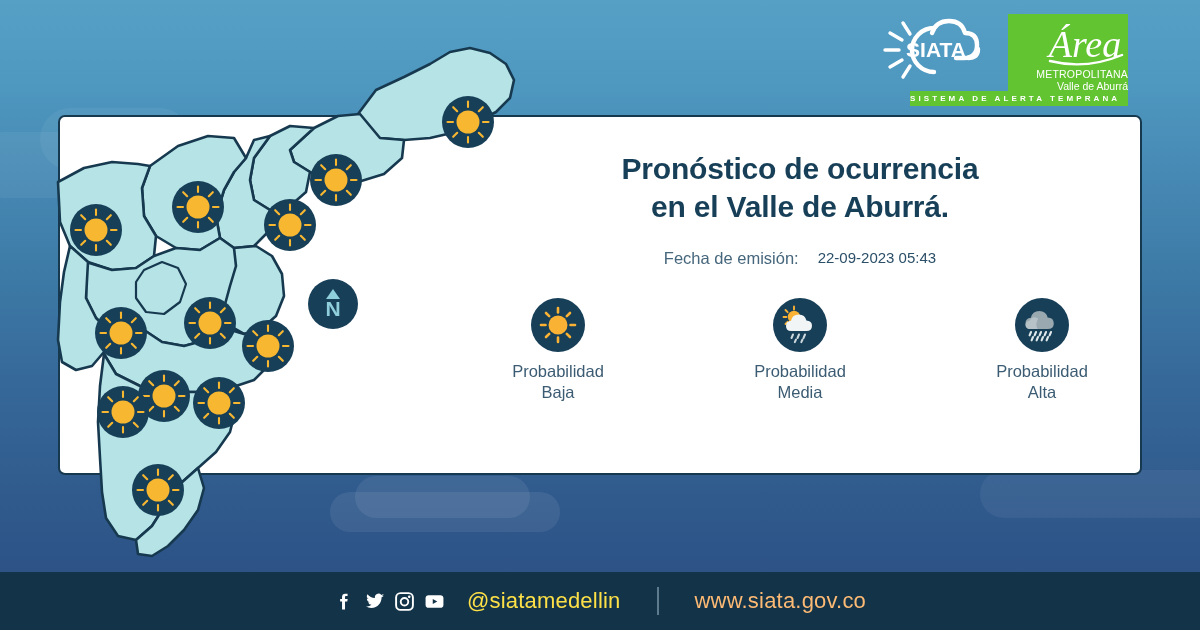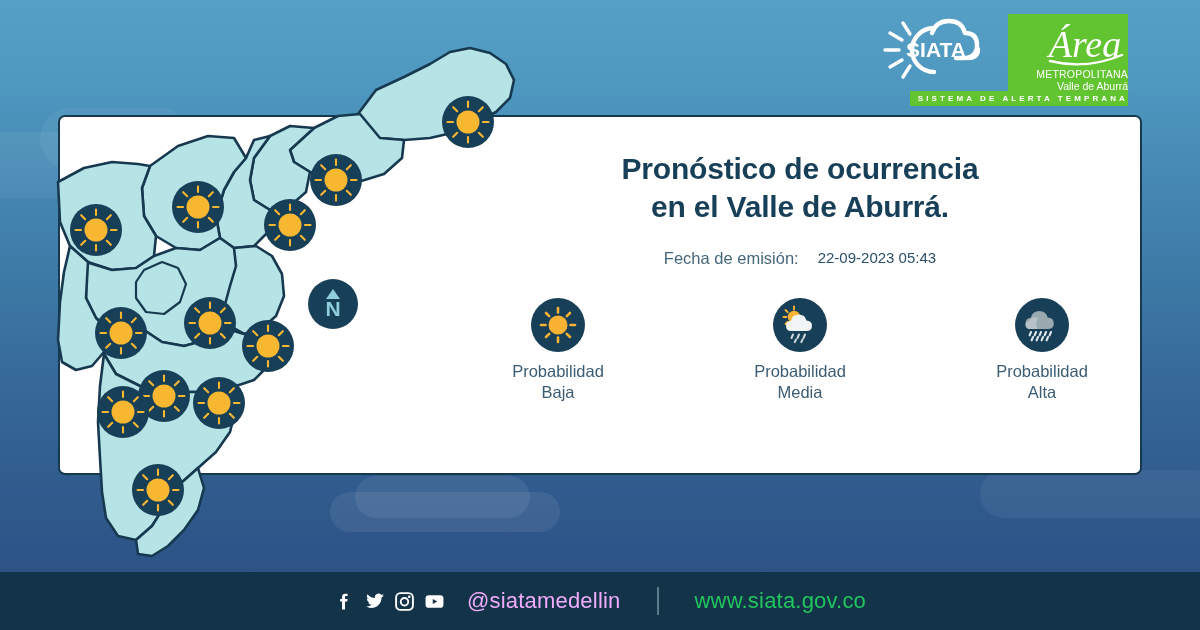--- a/index.html
+++ b/index.html
@@ -49,21 +49,21 @@
   #ama-script { width:86px; height:52px; }
   .ama-l1 {
     color:#fff; font-size:10.5px; font-weight:normal;
     letter-spacing:.2px; line-height:11px;
   }
   .ama-l2 { color:#fff; font-size:10.5px; line-height:12px; }
   #tagline {
     position:absolute; top:91px; right:72px;
     width:218px; height:15px; background:#63c432;
     color:#fff; font-size:8px; font-weight:bold;
-    letter-spacing:3.1px; text-align:right; line-height:15px;
+    letter-spacing:3.1px; text-align:left; line-height:15px;
     z-index:6;
   }
 
   
   #card {
     position:absolute; left:58px; top:115px;
     width:1084px; height:360px;
     background:#fff;
     border:2.5px solid #17394f;
     border-radius:7px;
@@ -115,23 +115,23 @@
 
   
   #footer {
     position:absolute; left:0; bottom:0;
     width:1200px; height:58px;
     background:#133348; z-index:7;
     display:flex; align-items:center; justify-content:center; gap:22px;
   }
   #socials { display:flex; align-items:center; gap:9px; }
   .soc { width:21px; height:21px; }
-  #handle { color:#f0abfc; font-size:22px; letter-spacing:.2px; }
+  #handle { color:#fde047; font-size:22px; letter-spacing:.2px; }
   #divider { width:2px; height:28px; background:#5e7b8e; margin:0 14px; }
-  #website { color:#22c55e; font-size:22px; letter-spacing:.2px; }
+  #website { color:#fdba74; font-size:22px; letter-spacing:.2px; }
 </style>
 </head>
 <body>
 
 <div id="stage">
 
   <div class="cloud-deco" style="left:-30px;top:132px;width:260px;height:66px;"></div>
   <div class="cloud-deco" style="left:40px;top:108px;width:150px;height:62px;"></div>
   <div class="cloud-deco b" style="left:330px;top:492px;width:230px;height:40px;"></div>
   <div class="cloud-deco b" style="left:355px;top:476px;width:175px;height:42px;"></div>

